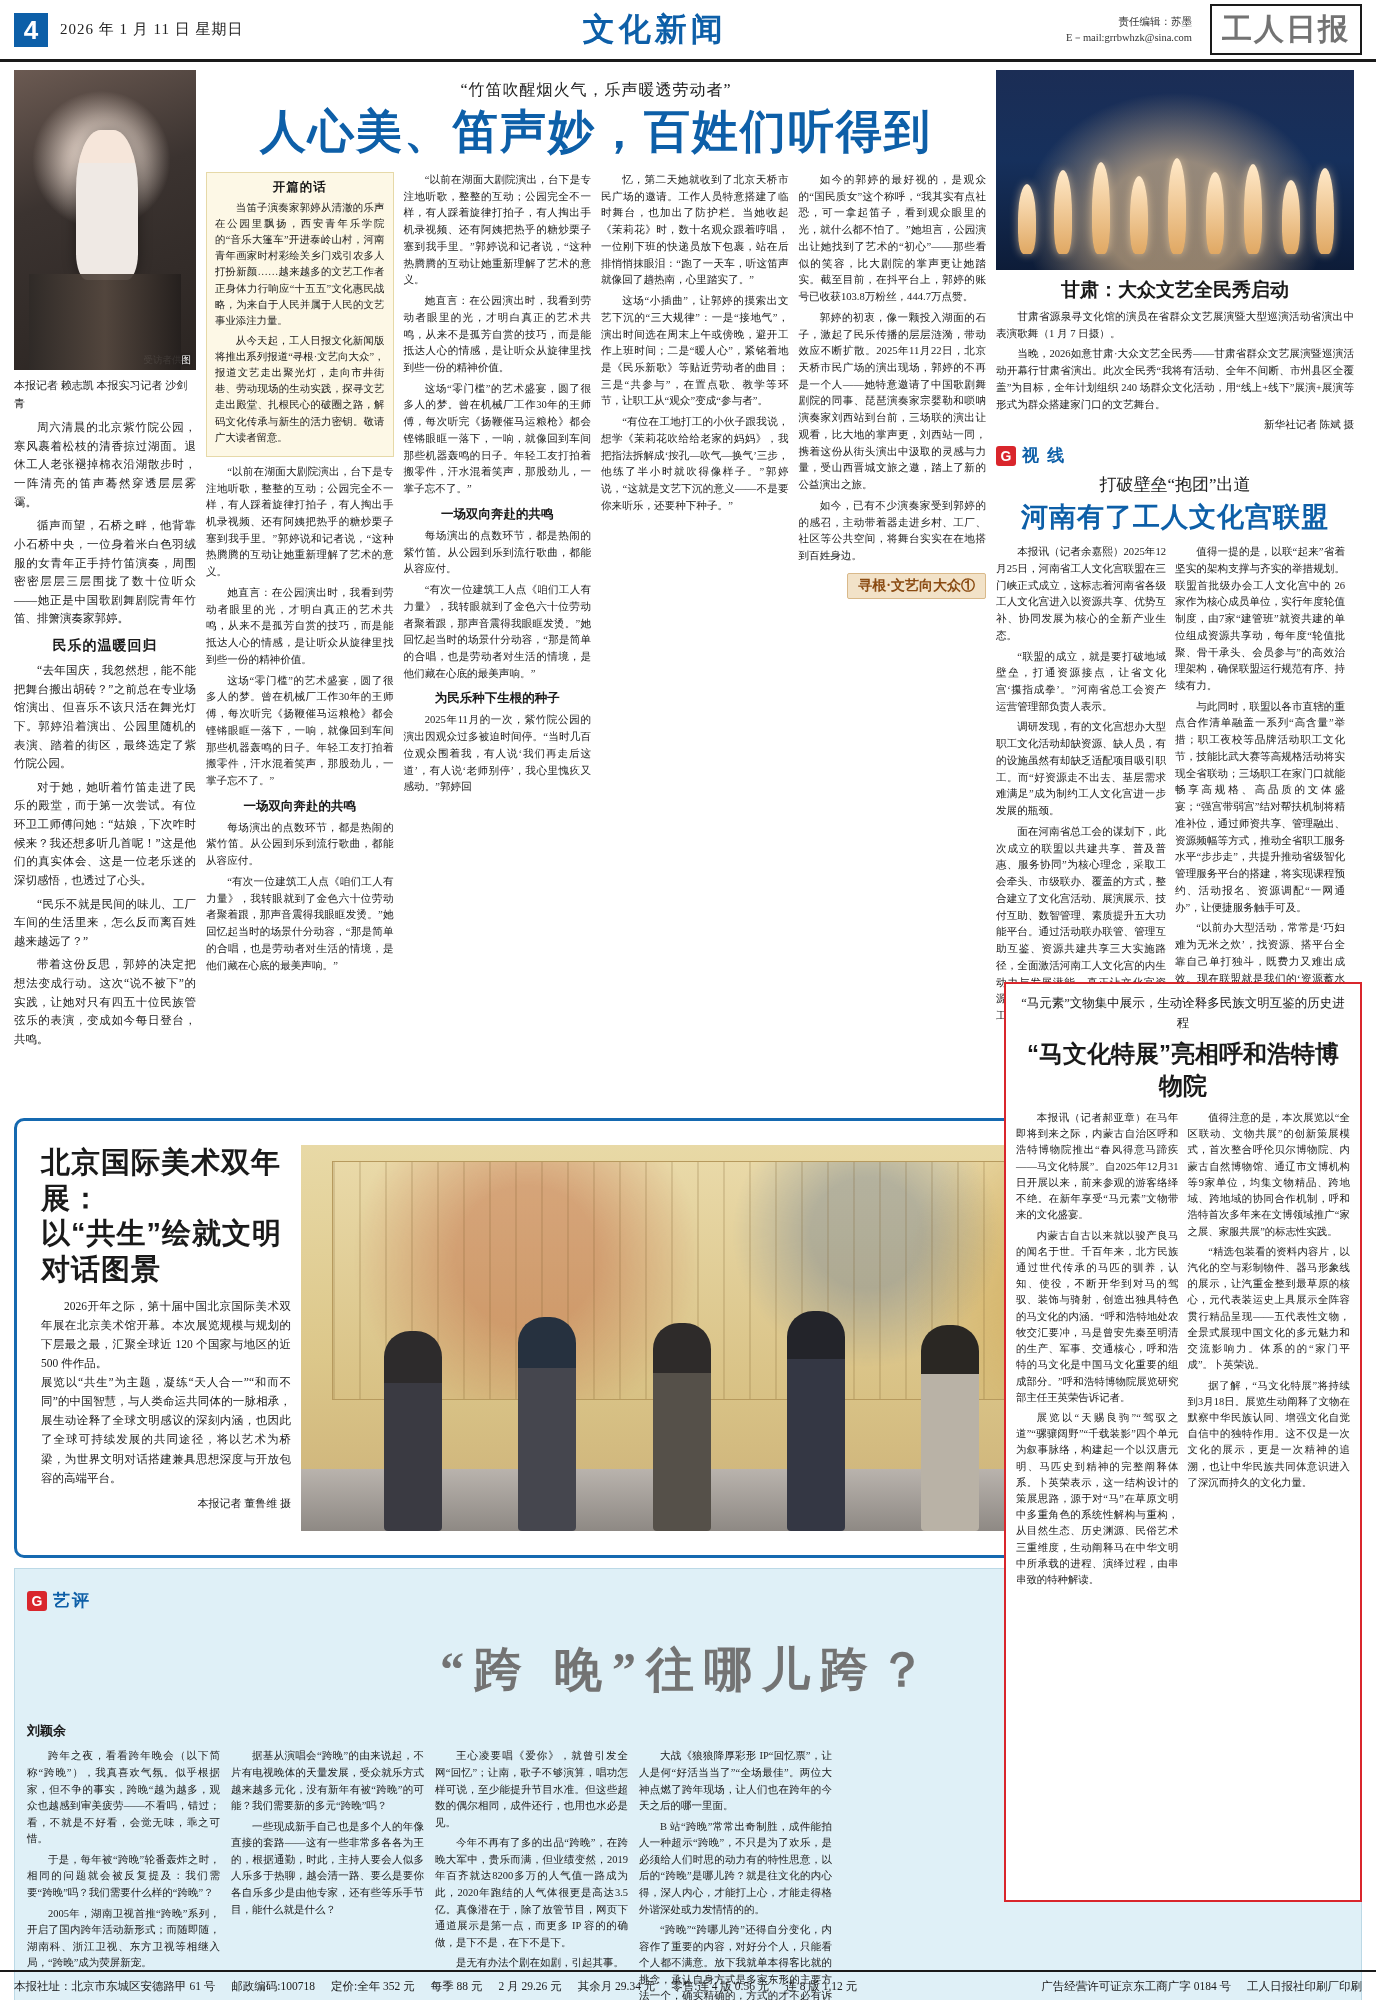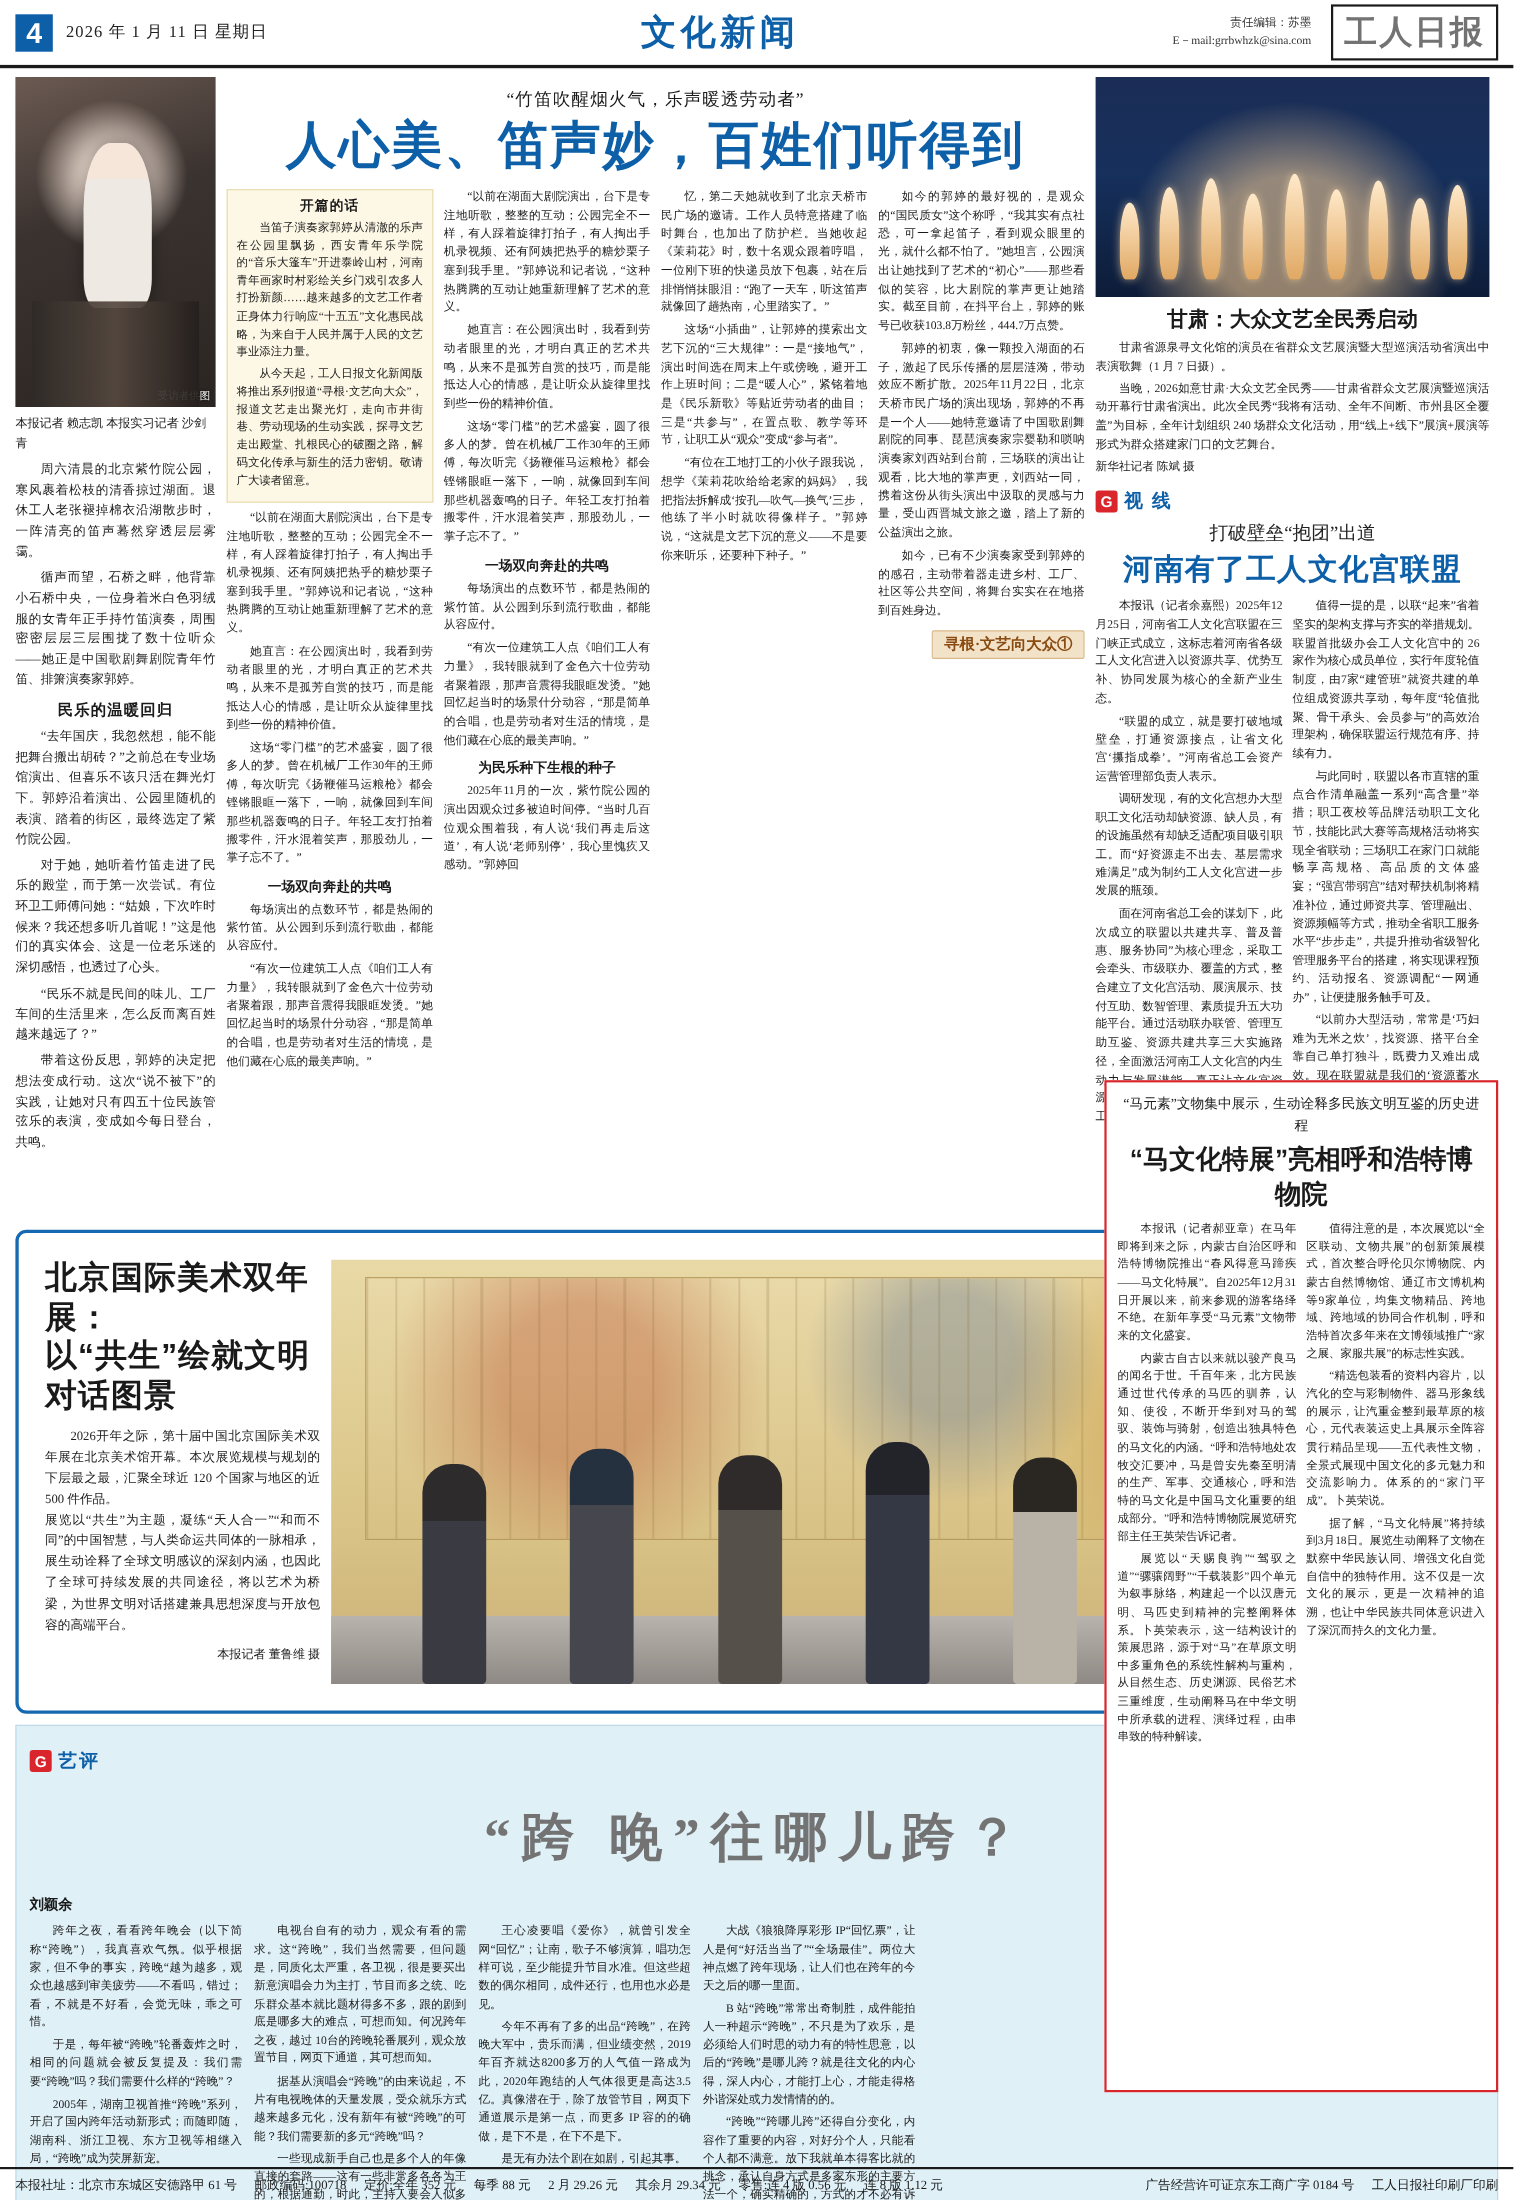--- a/index.html
+++ b/index.html
@@ -311,21 +311,21 @@
           <div class="d" style="left:134px;height:78px"></div>
           <div class="d" style="left:172px;height:96px"></div>
           <div class="d" style="left:210px;height:82px"></div>
           <div class="d" style="left:248px;height:90px"></div>
           <div class="d" style="left:286px;height:74px"></div>
           <div class="d" style="left:320px;height:86px"></div>
         </div>
         <div class="r-head">甘肃：大众文艺全民秀启动</div>
         <p class="rtext">甘肃省源泉寻文化馆的演员在省群众文艺展演暨大型巡演活动省演出中表演歌舞（1 月 7 日摄）。</p>
         <p class="rtext">当晚，2026如意甘肃·大众文艺全民秀——甘肃省群众文艺展演暨巡演活动开幕行甘肃省演出。此次全民秀“我将有活动、全年不间断、市州县区全覆盖”为目标，全年计划组织 240 场群众文化活动，用“线上+线下”展演+展演等形式为群众搭建家门口的文艺舞台。</p>
-        <p class="rtext" style="text-align:left;text-indent:0">新华社记者  陈斌  摄</p>
+        <p class="rtext" style="text-align:right;text-indent:0">新华社记者  陈斌  摄</p>
 
         <div class="sec-label">
           <div class="g">G</div>
           <div class="tx">视 线</div>
         </div>
         <div class="r-title-big">打破壁垒“抱团”出道</div>
         <div class="r-title-blue">河南有了工人文化宫联盟</div>
 
         <div class="two-col-r">
           <div>
@@ -378,21 +378,20 @@
     <div class="rev-title">“跨  晚”往哪儿跨？</div>
     <div class="rev-author">刘颖余</div>
     <div class="rev-cols">
       <div>
         <p>跨年之夜，看看跨年晚会（以下简称“跨晚”），我真喜欢气氛。似乎根据家，但不争的事实，跨晚“越为越多，观众也越感到审美疲劳——不看吗，错过；看，不就是不好看，会觉无味，乖之可惜。</p>
         <p>于是，每年被“跨晚”轮番轰炸之时，相同的问题就会被反复提及：我们需要“跨晚”吗？我们需要什么样的“跨晚”？</p>
         <p>2005年，湖南卫视首推“跨晚”系列，开启了国内跨年活动新形式；而随即随，湖南科、浙江卫视、东方卫视等相继入局，“跨晚”成为荧屏新宠。</p>
 
       </div>
       <div>
-        <p>电视台自有的动力，观众有看的需求。这“跨晚”，我们当然需要，但问题是，同质化太严重，各卫视，很是要买出新意演唱会力为主打，节目而多之统、吃乐群众基本就比题材得多不多，跟的剧到底是哪多大的难点，可想而知。何况跨年之夜，越过 10台的跨晚轮番展列，观众放置节目，网页下通道，其可想而知。</p>
         <p>据基从演唱会“跨晚”的由来说起，不片有电视晚体的天量发展，受众就乐方式越来越多元化，没有新年有被“跨晚”的可能？我们需要新的多元“跨晚”吗？</p>
         <p>一些现成新手自己也是多个人的年像直接的套路——这有一些非常多各各为王的，根据通勤，时此，主持人要会人似多人乐多于热聊，越会清一路、要么是要你各自乐多少是由他专家，还有些等乐手节目，能什么就是什么？</p>
       </div>
       <div>
         <p>王心凌要唱《爱你》，就曾引发全网“回忆”；让南，歌子不够演算，唱功怎样可说，至少能提升节目水准。但这些超数的偶尔相同，成件还行，也用也水必是见。</p>
         <p>今年不再有了多的出品“跨晚”，在跨晚大军中，贵乐而满，但业绩变然，2019 年百齐就达8200多万的人气值一路成为此，2020年跑结的人气体很更是高达3.5亿。真像潜在于，除了放管节目，网页下通道展示是第一点，而更多 IP 容的的确做，是下不是，在下不是下。</p>
         <p>是无有办法个剧在如剧，引起其事。</p>
 
       </div>
       <div>

